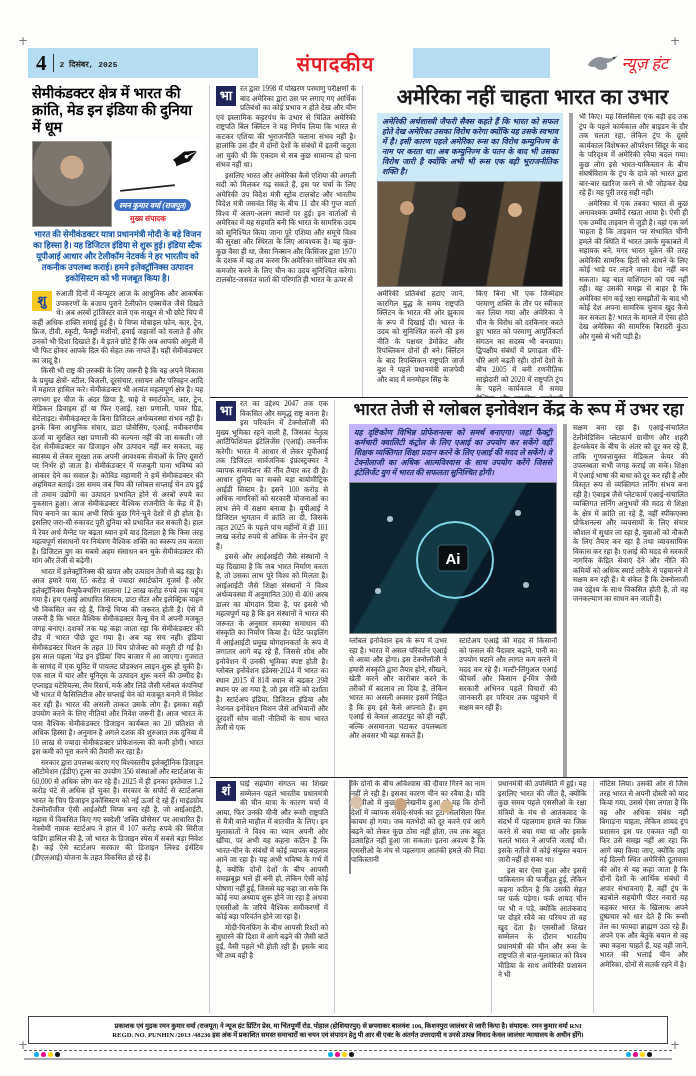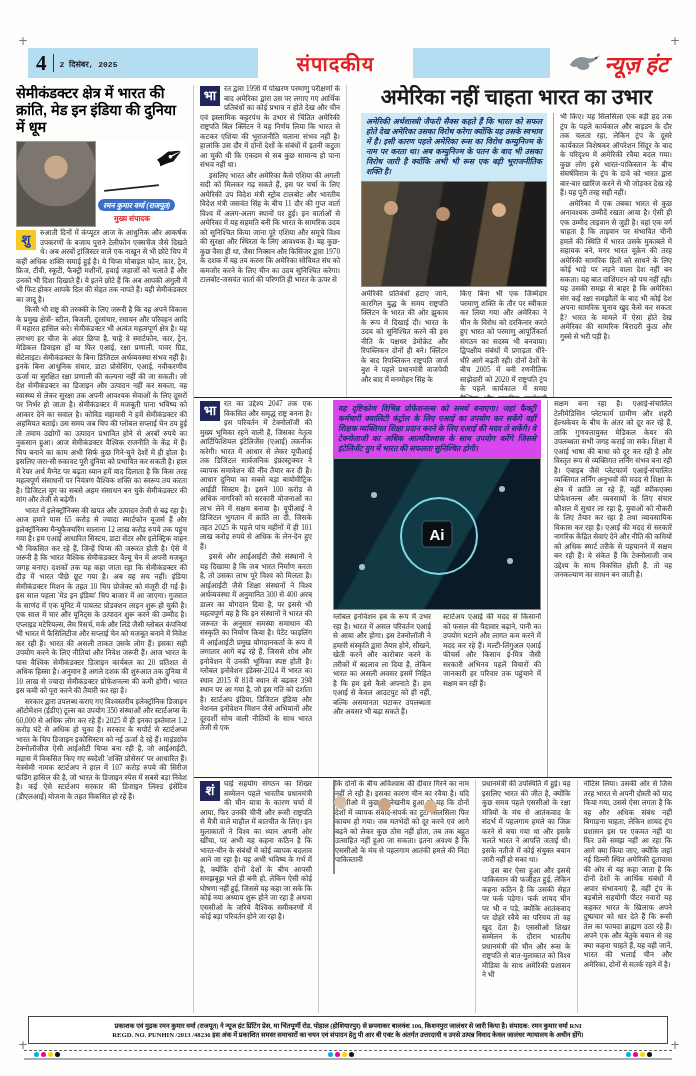--- a/index.html
+++ b/index.html
@@ -10,23 +10,23 @@
   .header{position:absolute;left:28px;top:48px;width:640px;height:30px;display:flex;align-items:stretch;}
   .h-blue{background:#b5ddf1;}
   .h-left{width:230px;display:flex;align-items:center;padding-left:8px;box-sizing:border-box;}
   .pageno{font-size:21px;font-weight:bold;color:#111;line-height:1;}
   .h-divider{width:1px;height:18px;background:#333;margin:0 6px;}
   .h-date{font-size:8px;font-weight:bold;color:#222;font-family:Liberation Mono, monospace;}
   .h-center{width:155px;display:flex;align-items:center;justify-content:center;background:#fdfdfb;}
   .section-title{font-size:20px;font-weight:bold;color:#e31e24;letter-spacing:1px;}
   .h-mid{flex:1;}
   .h-logo{width:118px;display:flex;align-items:center;justify-content:flex-end;background:#fdfdfb;gap:2px;}
-  .masthead{font-size:22px;font-weight:bold;color:#e31e24;font-style:italic;white-space:nowrap;}
-  
-  .main{position:absolute;left:16px;top:85px;width:656px;height:928px;display:flex;}
+  .masthead{font-size:16px;font-weight:normal;color:#e31e24;font-style:italic;white-space:nowrap;}
+  
+  .main{position:absolute;left:32px;top:85px;width:656px;height:928px;display:flex;}
   .bt{font-size:7.2px;line-height:9.5px;text-align:justify;color:#1c1c1c;}
   .bt p{margin:0 0 1px 0;}
   .bt p + p{text-indent:9px;}
   .dropcap{float:left;width:20px;height:20px;margin:1px 4px 1px 0;display:flex;align-items:center;justify-content:center;
            font-weight:bold;font-size:13px;font-family:"Liberation Sans",sans-serif;}
   .dc-navy{background:#20265c;color:#fff;}
   .dc-yellow{background:#f7c923;color:#1743a0;}
   
   .col-left{width:178px;padding-right:6px;box-sizing:border-box;overflow:hidden;border-right:1px solid #c9c9c9;}
   .a1-headline{font-size:14.5px;line-height:17px;font-weight:bold;color:#000;margin:0 0 5px 0;font-family:"Liberation Sans",sans-serif;}
@@ -50,27 +50,27 @@
   .w122{width:124px;}
   .art{flex:1;padding-left:14px;display:flex;flex-direction:column;overflow:hidden;border-left:1px solid #c9c9c9;}
   .a2-headline{font-size:21px;line-height:24px;font-weight:bold;text-align:center;margin:0 0 4px 0;font-family:"Liberation Sans",sans-serif;}
   .a3-headline{font-size:17px;line-height:20px;font-weight:bold;text-align:center;margin:0 0 4px 0;font-family:"Liberation Sans",sans-serif;}
   .a4-headline{font-size:15px;line-height:18px;font-weight:bold;text-align:center;margin:0 0 4px 0;font-family:"Liberation Sans",sans-serif;}
   .a2-body{flex:1;display:flex;overflow:hidden;}
   .a2-left{width:186px;display:flex;flex-direction:column;overflow:hidden;}
   .quote{font-size:7.8px;line-height:10px;font-weight:bold;font-style:italic;color:#1b2f6e;text-align:justify;
          padding:4px 5px;box-sizing:border-box;}
   .q-blue{background:#cde9f6;}
-  .q-purple{background:#d946ef;}
+  .q-purple{background:#c4b5fd;}
   .photo{border:1px solid #888;box-sizing:border-box;}
   .photo-us{height:106px;background:linear-gradient(100deg,#6b5a43 0 18%,#3a3632 19% 40%,#23211f 41% 62%,#5a4a38 63% 80%,#1d1b19 81%);margin-bottom:3px;position:relative;}
   .photo-us:before{content:"";position:absolute;left:12%;top:18%;width:14px;height:14px;border-radius:50%;background:#caa17e;box-shadow:52px 6px 0 #b98f6e,108px 2px 0 #d8b08a;}
   .twocol{flex:1;display:flex;gap:12px;overflow:hidden;}
   .twocol>div{flex:1;overflow:hidden;}
-  .rightcol{flex:1;margin-left:6px;padding-left:6px;border-left:1px solid #a3a3a3;overflow:hidden;}
+  .rightcol{flex:1;margin-left:6px;padding-left:6px;border-left:4px solid #a3a3a3;overflow:hidden;}
   .a3-left{width:208px;display:flex;flex-direction:column;overflow:hidden;}
   .ai-img{height:152px;background:linear-gradient(120deg,#0d2430 0 30%,#123a44 31% 60%,#0a1a26 61%);margin-bottom:3px;position:relative;}
   .ai-ring{position:absolute;left:50%;top:50%;width:74px;height:74px;margin:-37px 0 0 -37px;border:2px solid #7fd7e8;border-radius:50%;}
   .ai-chip{position:absolute;left:50%;top:50%;transform:translate(-50%,-50%);background:#0b0f14;color:#fff;
            font-family:"Liberation Sans",sans-serif;font-weight:bold;font-size:15px;padding:4px 7px;border:1px solid #39626e;border-radius:4px;}
   .ai-dot{position:absolute;width:6px;height:6px;border-radius:50%;background:#cfe9f2;opacity:.8;}
   .photo-trio{height:94px;background:linear-gradient(90deg,#5a6a78 0 34%,#8a7a66 35% 66%,#304058 67%);position:relative;margin-bottom:3px;}
   .photo-trio:before{content:"";position:absolute;left:10%;top:16%;width:13px;height:13px;border-radius:50%;background:#d8c2ad;box-shadow:44px 2px 0 #c9aившись;box-shadow:44px 2px 0 #c9a585, 90px 4px 0 #d9b894;}
   .a4-colA{width:136px;display:flex;flex-direction:row;overflow:hidden;}
   .a4-cols{flex:1;display:flex;overflow:hidden;}
@@ -120,20 +120,21 @@
       <div class="a1-headline">सेमीकंडक्टर क्षेत्र में भारत की क्रांति, मेड इन इंडिया की दुनिया में धूम</div>
       <div class="a1-media">
         <div class="author-photo"></div>
         <div class="pen-pane">
           <div class="pen-glyph">✒</div>
           <div class="pen-line"></div>
           <div class="author-label">रमन कुमार वर्मा (राजपूत)</div>
           <div class="author-role">मुख्य संपादक</div>
         </div>
       </div>
+      <div class="a1-intro">भारत की सेमीकंडक्टर यात्रा प्रधानमंत्री मोदी के बड़े विजन का हिस्सा है। यह डिजिटल इंडिया से शुरू हुई। इंडिया स्टैक यूपीआई आधार और टेलीकॉम नेटवर्क ने हर भारतीय को तकनीक उपलब्ध कराई। हमने इलेक्ट्रॉनिक्स उत्पादन इकोसिस्टम को भी मजबूत किया है।</div>
       <div class="bt">
         <p><span class="dropcap dc-yellow">शु</span><span>रुआती दिनों में कंप्यूटर आज के आधुनिक और आकर्षक उपकरणों के बजाय पुराने टेलीफोन एक्सचेंज जैसे दिखते थे। अब अरबों ट्रांजिस्टर वाले एक नाखून से भी छोटे चिप में कहीं अधिक शक्ति समाई हुई है। ये चिप्स मोबाइल फोन, कार, ट्रेन, फ्रिज, टीवी, स्कूटी, फैक्ट्री मशीनों, हवाई जहाजों को चलाते हैं और उनको भी दिशा दिखाते हैं। ये इतने छोटे हैं कि अब आपकी अंगुली में भी फिट होकर आपके दिल की सेहत तक नापते हैं। यही सेमीकंडक्टर का जादू है।</span></p>
         <p>किसी भी राष्ट्र की तरक्की के लिए जरूरी है कि वह अपने विकास के प्रमुख क्षेत्रों- स्टील, बिजली, दूरसंचार, रसायन और परिवहन आदि में महारत हासिल करे। सेमीकंडक्टर भी अत्यंत महत्वपूर्ण क्षेत्र है। यह लगभग हर चीज के अंदर छिपा है, चाहे वे स्मार्टफोन, कार, ट्रेन, मेडिकल डिवाइस हों या फिर एआई, रक्षा प्रणाली, पावर ग्रिड, सेटेलाइट। सेमीकंडक्टर के बिना डिजिटल अर्थव्यवस्था संभव नहीं है। इनके बिना आधुनिक संचार, डाटा प्रोसेसिंग, एआई, नवीकरणीय ऊर्जा या सुरक्षित रक्षा प्रणाली की कल्पना नहीं की जा सकती। जो देश सेमीकंडक्टर का डिजाइन और उत्पादन नहीं कर सकता, वह स्वास्थ्य से लेकर सुरक्षा तक अपनी आवश्यक सेवाओं के लिए दूसरों पर निर्भर हो जाता है। सेमीकंडक्टर में मजबूती पाना भविष्य को आकार देने का सवाल है। कोविड महामारी ने हमें सेमीकंडक्टर की अहमियत बताई। उस समय जब चिप की ग्लोबल सप्लाई चेन ठप हुई तो तमाम उद्योगों का उत्पादन प्रभावित होने से अरबों रुपये का नुकसान हुआ। आज सेमीकंडक्टर वैश्विक राजनीति के केंद्र में हैं। चिप बनाने का काम अभी सिर्फ कुछ गिने-चुने देशों में ही होता है। इसलिए जरा-सी रुकावट पूरी दुनिया को प्रभावित कर सकती है। हाल में रेयर अर्थ मैग्नेट पर बढ़ता ध्यान हमें याद दिलाता है कि किस तरह महत्वपूर्ण संसाधनों पर नियंत्रण वैश्विक शक्ति का स्वरूप तय करता है। डिजिटल युग का सबसे अहम संसाधन बन चुके सेमीकंडक्टर की मांग और तेजी से बढ़ेगी।</p>
         <p>भारत में इलेक्ट्रॉनिक्स की खपत और उत्पादन तेजी से बढ़ रहा है। आज हमारे पास 65 करोड़ से ज्यादा स्मार्टफोन यूजर्स हैं और इलेक्ट्रॉनिक्स मैन्यूफैक्चरिंग सालाना 12 लाख करोड़ रुपये तक पहुंच गया है। हम एआई आधारित सिस्टम, डाटा सेंटर और इलेक्ट्रिक वाहन भी विकसित कर रहे हैं, जिन्हें चिप्स की जरूरत होती है। ऐसे में जरूरी है कि भारत वैश्विक सेमीकंडक्टर वैल्यू चेन में अपनी मजबूत जगह बनाए। दशकों तक यह कहा जाता रहा कि सेमीकंडक्टर की दौड़ में भारत पीछे छूट गया है। अब यह सच नहीं। इंडिया सेमीकंडक्टर मिशन के तहत 10 चिप प्रोजेक्ट को मंजूरी दी गई है। इस साल पहला 'मेड इन इंडिया' चिप बाजार में आ जाएगा। गुजरात के साणंद में एक यूनिट में पायलट प्रोडक्शन लाइन शुरू हो चुकी है। एक साल में चार और यूनिट्स के उत्पादन शुरू करने की उम्मीद है। एप्लाइड मटेरियल्स, लैम रिसर्च, मर्क और लिंडे जैसी ग्लोबल कंपनियां भी भारत में फैसिलिटीज और सप्लाई चेन को मजबूत बनाने में निवेश कर रही हैं। भारत की असली ताकत उसके लोग हैं। इसका सही उपयोग करने के लिए नीतियां और निवेश जरूरी हैं। आज भारत के पास वैश्विक सेमीकंडक्टर डिजाइन कार्यबल का 20 प्रतिशत से अधिक हिस्सा है। अनुमान है अगले दशक की शुरुआत तक दुनिया में 10 लाख से ज्यादा सेमीकंडक्टर प्रोफेशनल्स की कमी होगी। भारत इस कमी को पूरा करने की तैयारी कर रहा है।</p>
         <p>सरकार द्वारा उपलब्ध कराए गए विश्वस्तरीय इलेक्ट्रॉनिक डिजाइन ऑटोमेशन (ईडीए) टूल्स का उपयोग 350 संस्थाओं और स्टार्टअप्स के 60,000 से अधिक लोग कर रहे हैं। 2025 में ही इनका इस्तेमाल 1.2 करोड़ घंटे से अधिक हो चुका है। सरकार के सपोर्ट से स्टार्टअप्स भारत के चिप डिजाइन इकोसिस्टम को नई ऊर्जा दे रहे हैं। माइंडग्रोव टेक्नोलॉजीज ऐसी आईओटी चिप्स बना रही है, जो आईआईटी, मद्रास में विकसित किए गए स्वदेशी 'शक्ति प्रोसेसर' पर आधारित हैं। नेत्रसेमी नामक स्टार्टअप ने हाल में 107 करोड़ रुपये की सिरीज फंडिंग हासिल की है, जो भारत के डिजाइन स्पेस में सबसे बड़ा निवेश है। कई ऐसे स्टार्टअप सरकार की डिजाइन लिंक्ड इंसेंटिव (डीएलआई) योजना के तहत विकसित हो रहे हैं।</p>
       </div>
     </div>
 
     <div class="right-zone">
 
@@ -160,20 +161,21 @@
           </div>
         </div>
       </div>
 
       <div class="band band3">
         <div class="firstcol w122 bt">
           <p><span class="dropcap dc-navy">भा</span><span>रत का उद्देश्य 2047 तक एक विकसित और समृद्ध राष्ट्र बनना है। इस परिवर्तन में टेक्नोलॉजी की मुख्य भूमिका रहने वाली है, जिसका नेतृत्व आर्टिफिशियल इंटेलिजेंस (एआई) तकनीक करेगी। भारत में आधार से लेकर यूपीआई तक डिजिटल सार्वजनिक इंफ्रास्ट्रक्चर ने व्यापक समावेशन की नींव तैयार कर दी है। आधार दुनिया का सबसे बड़ा बायोमीट्रिक आईडी सिस्टम है। इसने 100 करोड़ से अधिक नागरिकों को सरकारी योजनाओं का लाभ लेने में सक्षम बनाया है। यूपीआई ने डिजिटल भुगतान में क्रांति ला दी, जिसके तहत 2025 के पहले पांच महीनों में ही 101 लाख करोड़ रुपये से अधिक के लेन-देन हुए हैं।</span></p>
           <p>इससे और आईआईटी जैसे संस्थानों ने यह दिखाया है कि जब भारत निर्माण करता है, तो उसका लाभ पूरे विश्व को मिलता है। आईआईटी जैसे शिक्षा संस्थानों ने विश्व अर्थव्यवस्था में अनुमानित 300 से 400 अरब डालर का योगदान दिया है, पर इससे भी महत्वपूर्ण यह है कि इन संस्थानों ने भारत की जरूरत के अनुसार समस्या समाधान की संस्कृति का निर्माण किया है। पेटेंट फाइलिंग में आईआईटी प्रमुख योगदानकर्ता के रूप में लगातार आगे बढ़ रहे हैं, जिससे शोध और इनोवेशन में उनकी भूमिका स्पष्ट होती है। ग्लोबल इनोवेशन इंडेक्स-2024 में भारत का स्थान 2015 में 81वें स्थान से बढ़कर 39वें स्थान पर आ गया है, जो इस गति को दर्शाता है। स्टार्टअप इंडिया, डिजिटल इंडिया और नेशनल इनोवेशन मिशन जैसे अभियानों और दूरदर्शी सोच वाली नीतियों के साथ भारत तेजी से एक</p>
         </div>
         <div class="art">
+          <div class="a3-headline">भारत तेजी से ग्लोबल इनोवेशन केंद्र के रूप में उभर रहा</div>
           <div class="a2-body">
             <div class="a3-left">
               <div class="quote q-purple">यह दृष्टिकोण विभिन्न प्रोफेशनल्स को समर्थ बनाएगा। जहां फैक्ट्री कर्मचारी क्वालिटी कंट्रोल के लिए एआई का उपयोग कर सकेंगे वहीं शिक्षक व्यक्तिगत शिक्षा प्रदान करने के लिए एआई की मदद ले सकेंगे। वे टेक्नोलाजी का अधिक आत्मविश्वास के साथ उपयोग करेंगे जिससे इंटेलिजेंट युग में भारत की सफलता सुनिश्चित होगी।</div>
               <div class="photo ai-img">
                 <div class="ai-ring"></div>
                 <div class="ai-chip">Ai</div>
                 <div class="ai-dot" style="left:18%;top:22%;"></div>
                 <div class="ai-dot" style="left:80%;top:18%;"></div>
                 <div class="ai-dot" style="left:12%;top:70%;"></div>
                 <div class="ai-dot" style="left:84%;top:66%;"></div>
@@ -186,20 +188,21 @@
             <div class="rightcol bt">
               <p>सक्षम बना रहा है। एआई-संचालित टेलीमेडिसिन प्लेटफार्म ग्रामीण और शहरी हेल्थकेयर के बीच के अंतर को दूर कर रहे हैं, ताकि गुणवत्तायुक्त मेडिकल केयर की उपलब्धता सभी जगह कराई जा सके। शिक्षा में एआई भाषा की बाधा को दूर कर रही है और विस्तृत रूप से व्यक्तिगत लर्निंग संभव बना रही है। एंबाइब जैसे प्लेटफार्म एआई-संचालित व्यक्तिगत लर्निंग अनुभवों की मदद से शिक्षा के क्षेत्र में क्रांति ला रहे हैं, वहीं स्पीकएक्स प्रोफेशनल्स और व्यवसायों के लिए संचार कौशल में सुधार ला रहा है, युवाओं को नौकरी के लिए तैयार कर रहा है तथा व्यावसायिक विकास कर रहा है। एआई की मदद से सरकारें नागरिक केंद्रित सेवाएं देने और नीति की कमियों को अधिक स्मार्ट तरीके से पहचानने में सक्षम बन रही हैं। ये संकेत हैं कि टेक्नोलाजी जब उद्देश्य के साथ विकसित होती है, तो वह जनकल्याण का साधन बन जाती है।</p>
             </div>
           </div>
         </div>
       </div>
 
       <div class="band band4">
         <div class="firstcol w122 bt">
           <p><span class="dropcap dc-navy">शं</span><span>घाई सहयोग संगठन का शिखर सम्मेलन पहले भारतीय प्रधानमंत्री की चीन यात्रा के कारण चर्चा में आया, फिर उनकी चीनी और रूसी राष्ट्रपति से मैत्री वाले माहौल में बातचीत के लिए। इन मुलाकातों ने विश्व का ध्यान अपनी ओर खींचा, पर अभी यह कहना कठिन है कि भारत-चीन के संबंधों में कोई व्यापक बदलाव आने जा रहा है। यह अभी भविष्य के गर्भ में है, क्योंकि दोनों देशों के बीच आपसी समझबूझ भले ही बनी हो, लेकिन ऐसी कोई घोषणा नहीं हुई, जिससे यह कहा जा सके कि कोई नया अध्याय शुरू होने जा रहा है अथवा एससीओ के जरिये वैश्विक समीकरणों में कोई बड़ा परिवर्तन होने जा रहा है।</span></p>
+          <p>मोदी-चिनफिंग के बीच आपसी रिश्तों को सुधारने की दिशा में आगे बढ़ने की जैसी बातें हुईं, वैसी पहले भी होती रही हैं। इसके बाद भी तथ्य यही है</p>
         </div>
         <div class="art">
           <div class="a4-cols">
             <div class="a4-colA bt">
               <div class="photo photo-trio"></div>
               <div>कि दोनों के बीच अविश्वास की दीवार गिरने का नाम नहीं ले रही है। इसका कारण चीन का रवैया है। यदि एससीओ में कुछ उल्लेखनीय हुआ तो यह कि दोनों देशों में व्यापक संवाद-संपर्क का टूटा सिलसिला फिर कायम हो गया। जब मतभेदों को दूर करने एवं आगे बढ़ने को लेकर कुछ ठोस नहीं होता, तब तक बहुत उत्साहित नहीं हुआ जा सकता। इतना अवश्य है कि एससीओ के मंच से पहलगाम आतंकी हमले की निंदा पाकिस्तानी</div>
             </div>
             <div class="a4-colB bt">
               <p>प्रधानमंत्री की उपस्थिति में हुई। यह इसलिए भारत की जीत है, क्योंकि कुछ समय पहले एससीओ के रक्षा मंत्रियों के मंच से आतंकवाद के संदर्भ में पहलगाम हमले का जिक्र करने से बचा गया था और इसके चलते भारत ने आपत्ति जताई थी। इसके नतीजे में कोई संयुक्त बयान जारी नहीं हो सका था।</p>
               <p>इस बार ऐसा हुआ और इससे पाकिस्तान की फजीहत हुई, लेकिन कहना कठिन है कि उसकी सेहत पर फर्क पड़ेगा। फर्क शायद चीन पर भी न पड़े, क्योंकि आतंकवाद पर दोहरे रवैये का परिचय तो वह खुद देता है। एससीओ शिखर सम्मेलन के दौरान भारतीय प्रधानमंत्री की चीन और रूस के राष्ट्रपति से बात-मुलाकात को विश्व मीडिया के साथ अमेरिकी प्रशासन ने भी</p>

